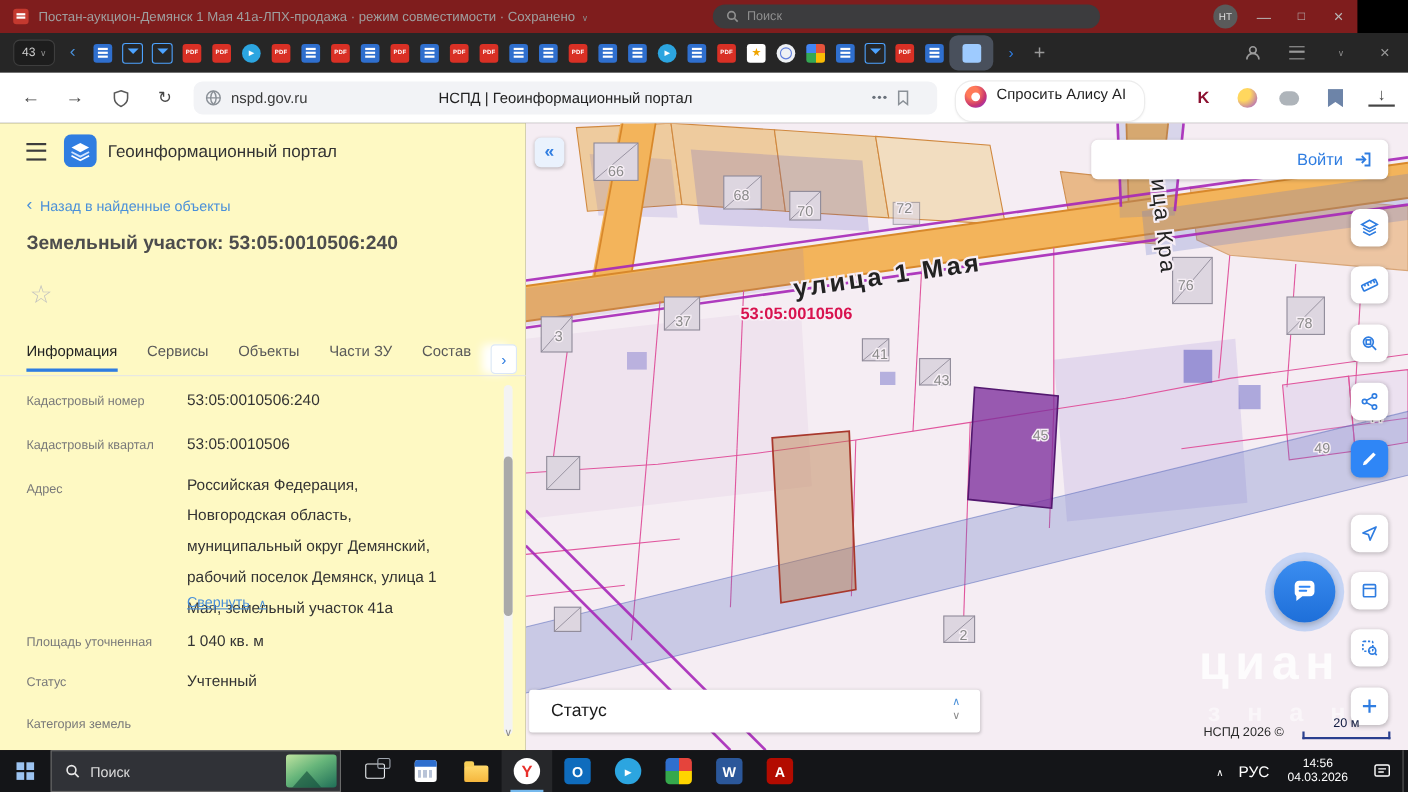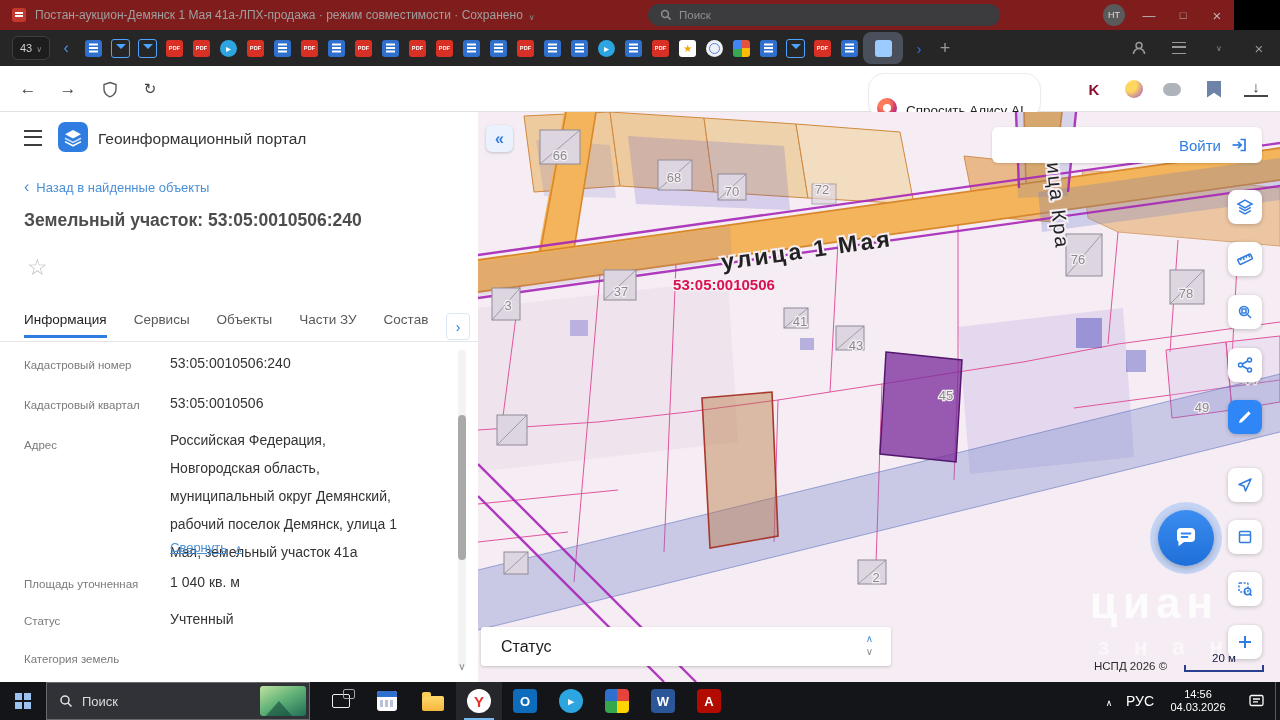--- a/index.html
+++ b/index.html
@@ -54,35 +54,35 @@
   .nav-ico{position:absolute;top:12px;width:24px;height:22px;display:flex;align-items:center;justify-content:center;color:#454545;font-size:17px}
   .icon-back::before{content:"\2190"}
   .icon-fwd::before{content:"\2192"}
   .icon-reload::before{content:"\21BB";font-size:15px}
   .url-pill{position:absolute;left:176px;top:8px;width:676px;height:30px;background:#f2f3f6;border-radius:8px;display:flex;align-items:center}
   .url-text{margin-left:34px;font-size:13.5px;color:#3a3a3a}
   .page-title{position:absolute;left:0;right:0;text-align:center;font-size:13.5px;color:#222}
   .pill-globe{position:absolute;left:10px;top:7px}
   .dots3{position:absolute;right:56px;top:13px;width:3px;height:3px;border-radius:50%;background:#69707a;box-shadow:5px 0 #69707a,10px 0 #69707a}
   .pill-flag{position:absolute;right:24px;top:7px}
-  .alice-btn{position:absolute;left:868px;top:7px;height:32px;display:flex;align-items:flex-end;gap:9px;padding:12px 16px 0 8px;background:#fff;border:1px solid #ececec;border-radius:16px;box-shadow:0 1px 2px rgba(0,0,0,.06)}
+  .alice-btn{position:absolute;left:868px;top:7px;height:32px;display:flex;align-items:flex-start;gap:9px;padding:4px 16px 0 8px;background:#fff;border:1px solid #ececec;border-radius:16px;box-shadow:0 1px 2px rgba(0,0,0,.06)}
   .alice-logo{width:20px;height:20px;border-radius:50%;background:radial-gradient(circle at 35% 30%,#ff7a59 0 28%,#c9366f 62%,#7b2ff2 100%);position:relative}
   .alice-logo::after{content:"";position:absolute;left:6px;top:6px;width:8px;height:8px;border-radius:50%;background:#fff}
   .alice-label{font-size:13.5px;color:#1f1f1f}
   .ext-ico{position:absolute;top:12px;width:24px;height:22px;display:flex;align-items:center;justify-content:center}
   .k-ext{color:#8b1030;font-weight:bold;font-size:15px}
   .k-ext::before{content:"K"}
   .emoji-ext{width:18px;height:18px;border-radius:50%;background:radial-gradient(circle at 30% 30%,#ffd75e 0 35%,#9c4dd6 100%)}
   .gray-ext{width:18px;height:13px;border-radius:7px;background:#aeb4ba}
   .blue-ext{width:14px;height:17px;background:#6d84a8;clip-path:polygon(0 0,100% 0,100% 100%,50% 72%,0 100%)}
   .icon-dl::before{content:"\2193";font-size:15px;color:#454545}
   .icon-dl{border-bottom:2px solid #454545;line-height:14px;height:17px !important}
 
   
-  .panel{position:absolute;left:0;top:112px;width:478px;height:570px;background:#ffffff;overflow:hidden}
+  .panel{position:absolute;left:0;top:112px;width:478px;height:570px;background:#fef9c3;overflow:hidden}
   .p-burger{position:absolute;left:24px;top:18px;width:18px;height:12px;border-top:2px solid #3d3d3d;border-bottom:2px solid #3d3d3d}
   .p-burger::after{content:"";display:block;margin-top:3.6px;height:2px;background:#3d3d3d}
   .p-logo{position:absolute;left:58px;top:10px}
   .p-title{position:absolute;left:98px;top:18px;font-size:15.5px;color:#333}
   .back-link{position:absolute;left:24px;top:66px;font-size:13px;color:#4a90d9;display:flex;gap:7px;align-items:center}
   .icon-lt::before{content:"\2039";font-size:16px;color:#4a90d9}
   .obj-title{position:absolute;left:24px;top:98px;font-size:17.5px;font-weight:bold;color:#4d4d4d}
   .icon-star::before{content:"\2606";font-size:23px;color:#c0c0c0}
   .star{position:absolute;left:27px;top:142px}
   .ptabs{position:absolute;left:24px;top:200px;display:flex;gap:27px}
@@ -307,20 +307,36 @@
 
   <div class="addressrow">
     <span class="nav-ico icon-back" style="left:16px"></span>
     <span class="nav-ico icon-fwd" style="left:56px"></span>
     <span class="nav-ico" style="left:98px">
       <svg width="16" height="17" viewBox="0 0 16 17" fill="none" stroke="#5a5a5a" stroke-width="1.4">
           <path d="M8 1.5 14 3.6v4.6c0 3.6-2.6 6.2-6 7.6-3.4-1.4-6-4-6-7.6V3.6z"></path>
         </svg>
     </span>
     <span class="nav-ico icon-reload" style="left:138px"></span>
+    <div class="url-pill">
+      <span class="pill-globe">
+        <svg width="16" height="16" viewBox="0 0 16 16" fill="none" stroke="#8a9097" stroke-width="1.3">
+            <circle cx="8" cy="8" r="6.2"></circle>
+            <path d="M1.8 8h12.4M8 1.8c-3.4 3.6-3.4 8.8 0 12.4M8 1.8c3.4 3.6 3.4 8.8 0 12.4"></path>
+          </svg>
+      </span>
+      <span class="url-text">nspd.gov.ru</span>
+      <span class="page-title">НСПД | Геоинформационный портал</span>
+      <span class="dots3"></span>
+      <span class="pill-flag">
+        <svg width="14" height="16" viewBox="0 0 14 16" fill="none" stroke="#8a9097" stroke-width="1.4">
+            <path d="M3 2h8v12l-4-3.2L3 14z"></path>
+          </svg>
+      </span>
+    </div>
     <div class="alice-btn">
       <span class="alice-logo"></span>
       <span class="alice-label">Спросить Алису AI</span>
     </div>
     <span class="ext-ico k-ext" style="left:1082px"></span>
     <span class="ext-ico" style="left:1122px">
         <span class="emoji-ext"></span>
       </span>
     <span class="ext-ico" style="left:1160px">
         <span class="gray-ext"></span>

